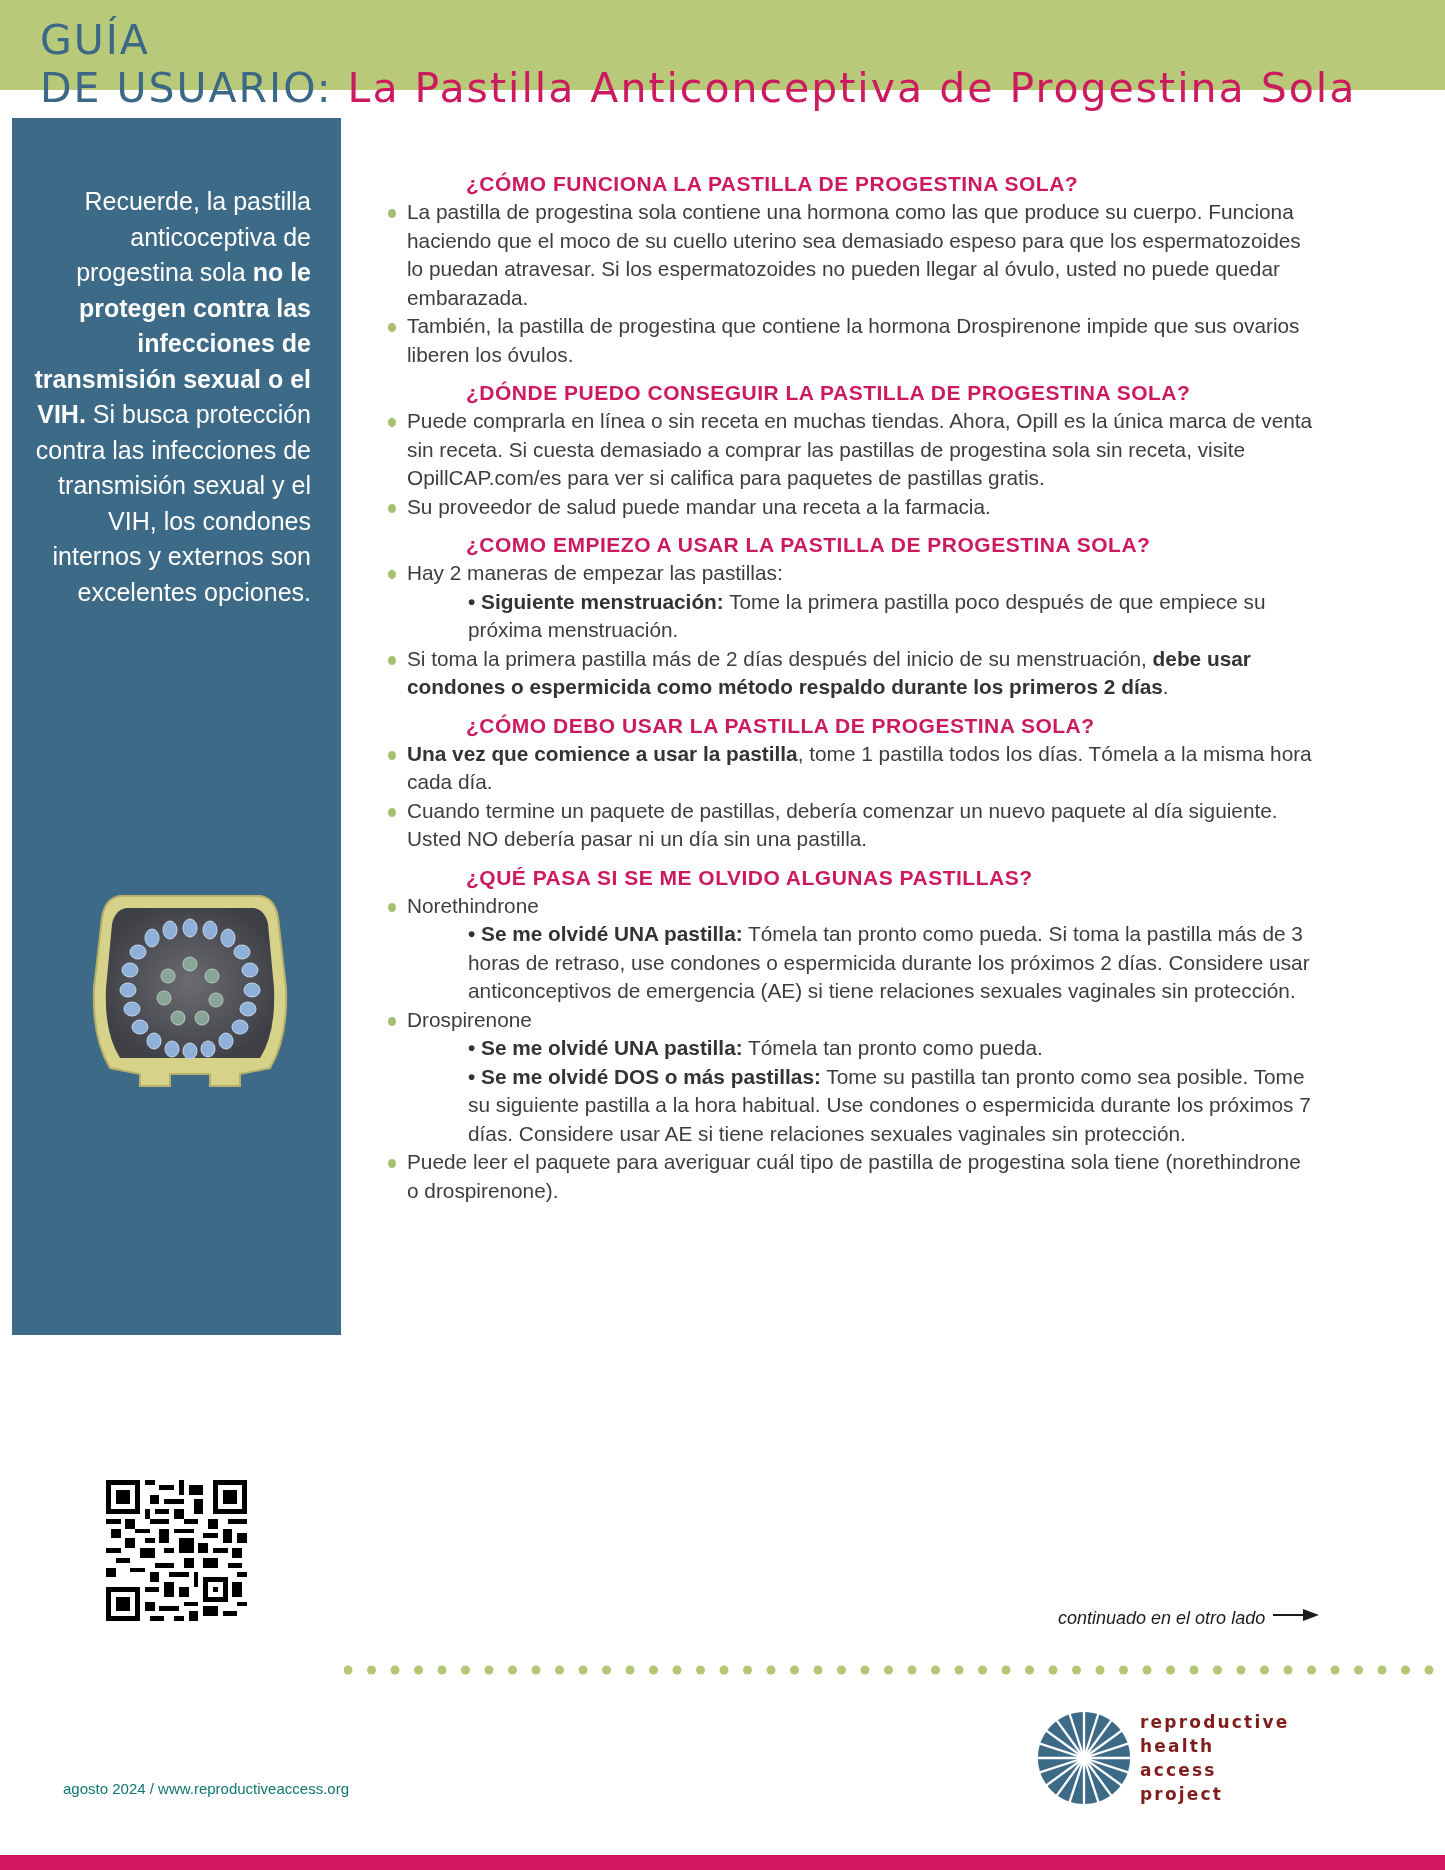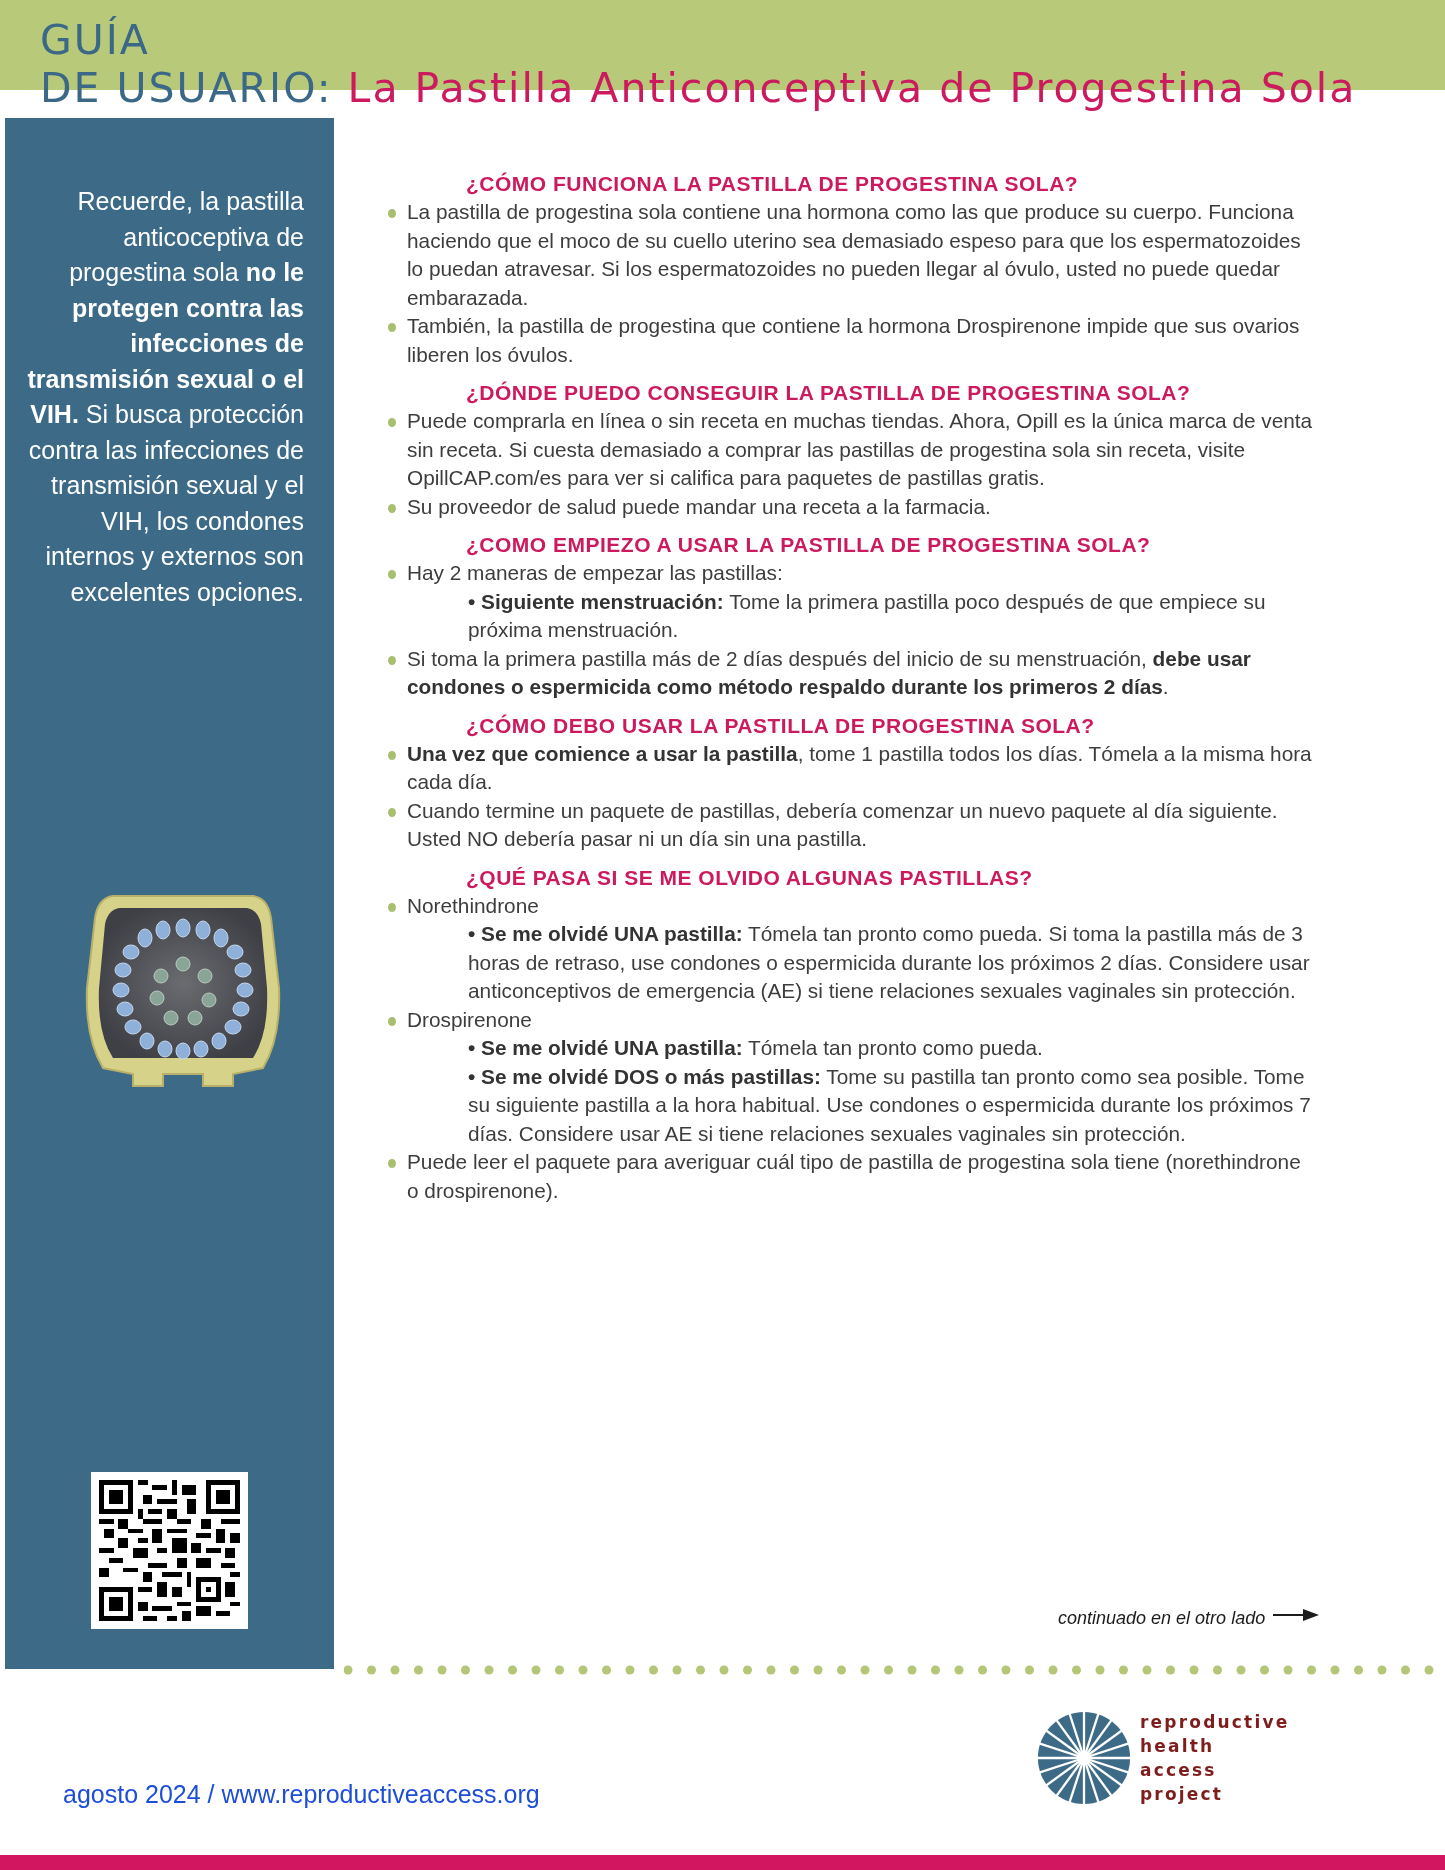--- a/index.html
+++ b/index.html
@@ -5,40 +5,40 @@
   * { box-sizing: border-box; margin: 0; padding: 0; }
   html, body { width: 1445px; height: 1870px; background: #ffffff; overflow: hidden; }
   body { position: relative; font-family: "Liberation Sans", "DejaVu Sans", sans-serif; color: #3a3a3a; }
 
   .header { position: absolute; left: 0; top: 0; width: 1445px; height: 90px; background: #b9c97a; }
   .header .line1 { position: absolute; left: 40px; top: 16px; font-family: "DejaVu Sans", sans-serif; font-size: 41px; letter-spacing: 2px; color: #3b6886; line-height: 48px; }
   .header .line2 { position: absolute; left: 40px; top: 64px; font-family: "DejaVu Sans", sans-serif; font-size: 41px; letter-spacing: 2px; line-height: 48px; white-space: nowrap; }
   .header .line2 .lead { color: #3b6886; }
   .header .line2 .title { color: #cc1a5e; }
 
-  .sidebar { position: absolute; left: 5px; top: 118px; width: 329px; height: 1551px; background: #3c6a87; }
+  .sidebar { position: absolute; left: 12px; top: 118px; width: 329px; height: 1217px; background: #3c6a87; }
   .sidebar-text { position: absolute; right: 30px; top: 66px; width: 280px; text-align: right; color: #ffffff; font-size: 25px; line-height: 35.5px; font-family: "Liberation Sans", sans-serif; }
   .sidebar-text b { font-weight: bold; }
 
   .pill-pack { position: absolute; left: 78px; top: 770px; width: 200px; height: 205px; }
   .qr { position: absolute; left: 86px; top: 1354px; width: 157px; height: 157px; background: #ffffff; padding: 8px; }
 
   .content { position: absolute; left: 386px; top: 170px; width: 930px; font-size: 20.8px; line-height: 28.5px; color: #3d3d3d; }
   .section-title { font-weight: bold; color: #cc1a5e; font-size: 21px; margin-left: 80px; letter-spacing: 0.5px; line-height: 28px; }
   .sec { margin-bottom: 10px; }
   ul.bl { list-style: none; }
   ul.bl > li { position: relative; padin-left: 0; padding-left: 21px; }
   ul.bl > li::before { content: ""; position: absolute; left: 2px; top: 11px; width: 8px; height: 9px; border-radius: 50%; background: #a7bf6e; }
   .sub { padding-left: 61px; }
   .sub .dot { font-weight: bold; }
   b { font-weight: bold; color: #333; }
 
   .continued { position: absolute; left: 1058px; top: 1608px; font-style: italic; font-size: 18px; color: #1c1c1c; white-space: nowrap; display: flex; align-items: flex-start; gap: 8px; }
   .dots { position: absolute; left: 344px; top: 1664px; width: 1101px; height: 12px; }
-  .footer-left { position: absolute; left: 63px; top: 1780px; font-size: 25px; color: #1d4ed8; }
+  .footer-left { position: absolute; left: 63px; top: 1780px; font-size: 15px; color: #0f766e; }
   .logo { position: absolute; left: 1036px; top: 1710px; width: 96px; height: 96px; }
   .logo-text { position: absolute; left: 1140px; top: 1710px; font-family: "DejaVu Sans", sans-serif; font-size: 17px; line-height: 24px; color: #7f1d1d; letter-spacing: 2.2px; font-weight: bold; }
   .bottom-bar { position: absolute; left: 0; top: 1855px; width: 1445px; height: 15px; background: #d2165f; }
 </style>
 </head>
 <body>
 
 <div class="header">
   <div class="line1">GUÍA</div>
   <div class="line2">

